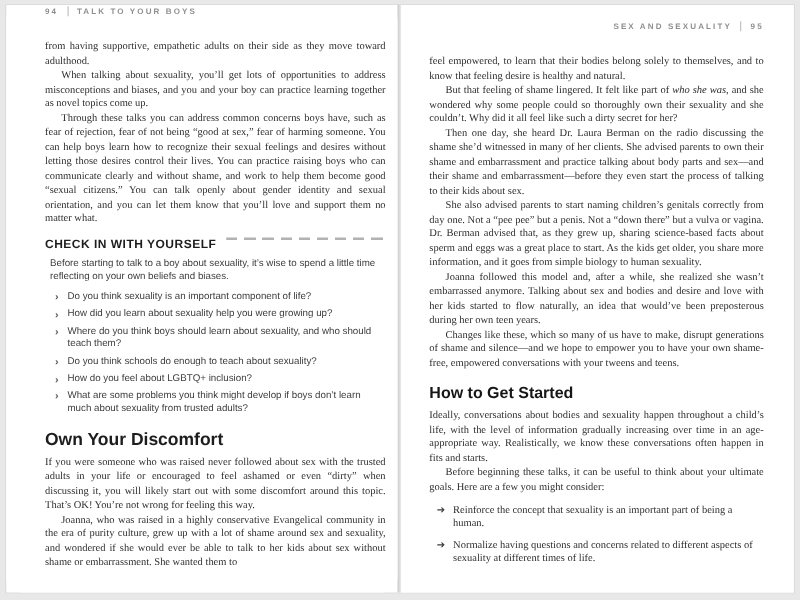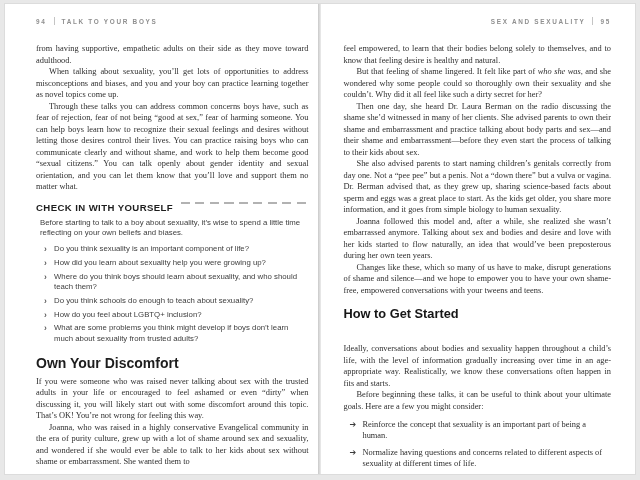--- a/index.html
+++ b/index.html
@@ -1,20 +1,20 @@
 <!DOCTYPE html>
 <html><head>
 <meta charset="utf-8">
 <style>
   html,body{margin:0;padding:0;background:#e8e8e8;}
   #stage{position:relative;width:640px;height:480px;overflow:hidden;background:#e8e8e8;}
   #spread{position:absolute;left:4px;top:3px;width:630px;height:470px;background:#ffffff;
           border:1px solid #dcdcdc;display:flex;}
   .page{flex:1 1 50%;position:relative;box-sizing:border-box;background:#fff;}
-  #page-left{padding:12px 10px 0 31px;border-radius:12px;}
+  #page-left{padding:0 10px 0 31px;border-radius:12px;}
   #page-right{padding:12px 24px 0 22px;}
   #spine{width:3px;background:linear-gradient(90deg,#c9c9c9,#ececec);flex:0 0 auto;}
 
   .runhead{display:flex;align-items:center;font-family:"Liberation Sans",sans-serif;
            font-size:6.4px;letter-spacing:1.7px;color:#8f8f8f;font-weight:bold;height:10px;}
   .runhead .divider{width:1px;height:8px;background:#c4c4c4;margin:0 7px;}
   #page-right .runhead{justify-content:flex-end;}
 
   .bodytext{margin-top:17px;font-family:"Liberation Serif",serif;font-size:8.4px;
             line-height:11.5px;color:#2e2e2e;text-align:justify;}
@@ -30,21 +30,21 @@
              background:repeating-linear-gradient(90deg,#b2b2b2 0 9px,transparent 9px 14.5px);}
   .checkin-intro{margin-top:5px;font-size:7.8px;line-height:10.3px;color:#3d3d3d;padding-left:4px;}
   .qlist{margin-top:6px;padding-left:8px;}
   .qlist .bullet{display:flex;margin-bottom:3.5px;font-size:7.8px;line-height:10.3px;}
   .qlist .glyph{flex:0 0 10px;color:#5a5a5a;font-weight:bold;font-size:8.5px;}
   .subhead{margin-top:11px;font-family:"Liberation Sans",sans-serif;font-weight:bold;
            font-size:14px;color:#1d1d1d;}
   .after-subhead{margin-top:5px;}
 
   
-  .bighead{margin-top:10px;margin-bottom:22px;font-family:"Liberation Sans",sans-serif;
+  .bighead{margin-top:10px;margin-bottom:5px;font-family:"Liberation Sans",sans-serif;
            font-weight:bold;font-size:12.8px;color:#161616;}
   .goals{margin-top:7px;padding-left:6px;}
   .goals .bullet{display:flex;margin-bottom:5px;font-family:"Liberation Serif",serif;
                  font-size:8.4px;line-height:11.3px;color:#2e2e2e;}
   .goals .glyph{flex:0 0 13px;color:#3c3c3c;font-size:8px;line-height:11.3px;}
 </style>
 </head>
 <body>
 
 <div id="stage">
@@ -90,21 +90,21 @@
               <span class="glyph">›</span>
               <span>How do you feel about LGBTQ+ inclusion?</span>
             </div>
             <div class="bullet">
               <span class="glyph">›</span>
               <span>What are some problems you think might develop if boys don’t learn much about sexuality from trusted adults?</span>
             </div>
           </div>
         <div class="subhead">Own Your Discomfort</div>
         <div class="bodytext after-subhead" style="margin-top:5px;">
-            <p class="para"><span>If you were someone who was raised never talking about sex with the trusted adults in your life or encouraged to feel ashamed or even “dirty” when discussing it, you will likely start out with some discomfort around this topic. That’s OK! You’re not wrong for feeling this way.</span></p>
+            <p class="para"><span>If you were someone who was raised never followed about sex with the trusted adults in your life or encouraged to feel ashamed or even “dirty” when discussing it, you will likely start out with some discomfort around this topic. That’s OK! You’re not wrong for feeling this way.</span></p>
             <p class="para ind"><span>Joanna, who was raised in a highly conservative Evangelical community in the era of purity culture, grew up with a lot of shame around sex and sexuality, and wondered if she would ever be able to talk to her kids about sex without shame or embarrassment. She wanted them to</span></p>
           </div>
       </div>
     </div>
 
     <div id="spine"></div>
 
     <div class="page" id="page-right">
       <div class="runhead">
         <span>SEX AND SEXUALITY</span>

